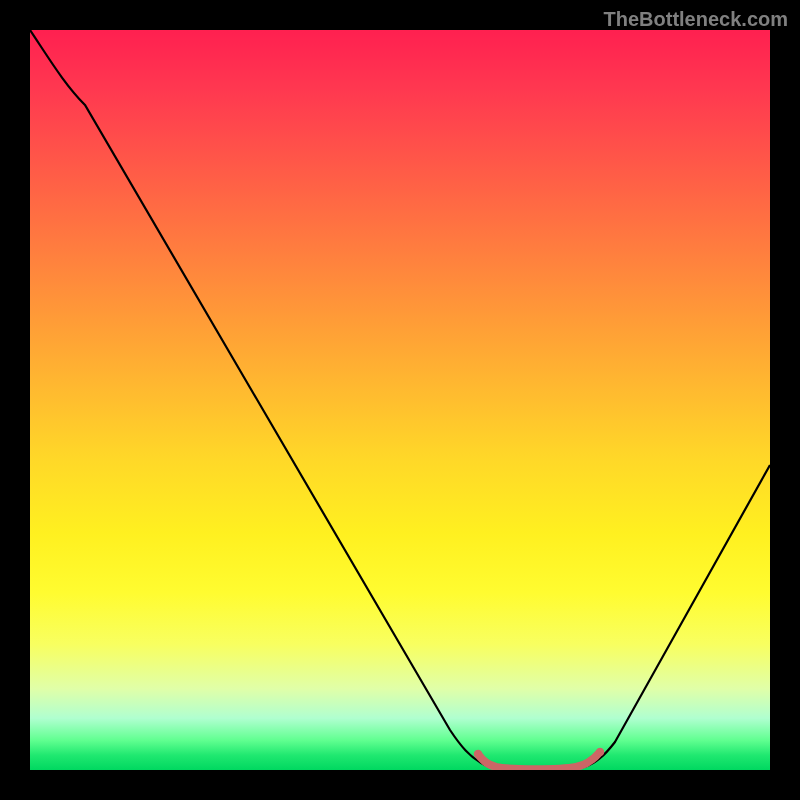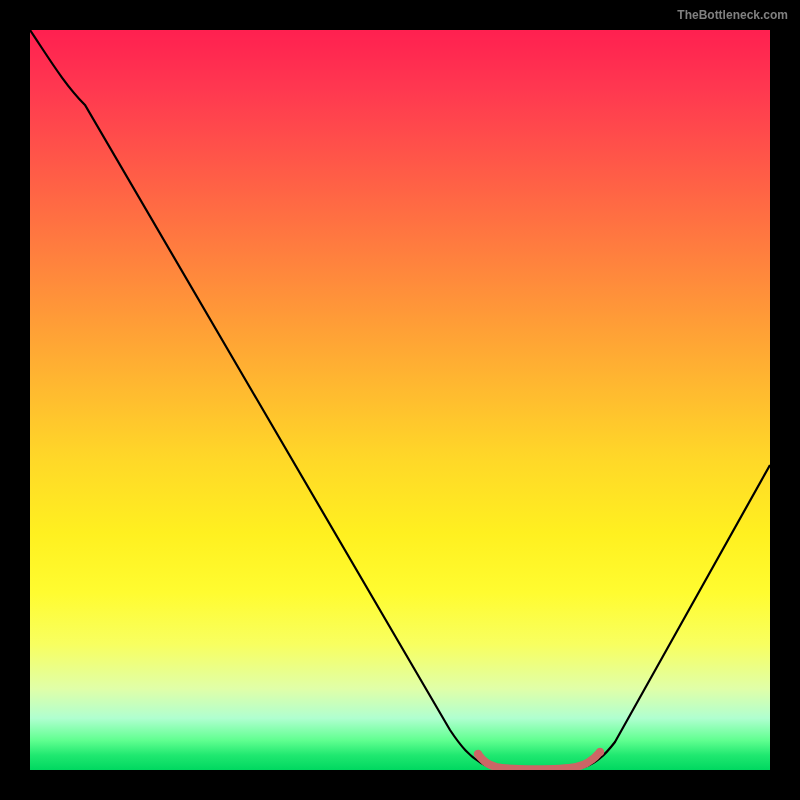--- a/index.html
+++ b/index.html
@@ -9,21 +9,21 @@
     height: 800px;
     background: #000;
     position: relative;
     font-family: Arial, sans-serif;
   }
   .watermark {
     position: absolute;
     top: 8px;
     right: 12px;
     color: #808080;
-    font-size: 12px;
+    font-size: 20px;
     font-weight: bold;
     z-index: 10;
   }
   .plot-area {
     position: absolute;
     left: 30px;
     top: 30px;
     width: 740px;
     height: 740px;
   }

